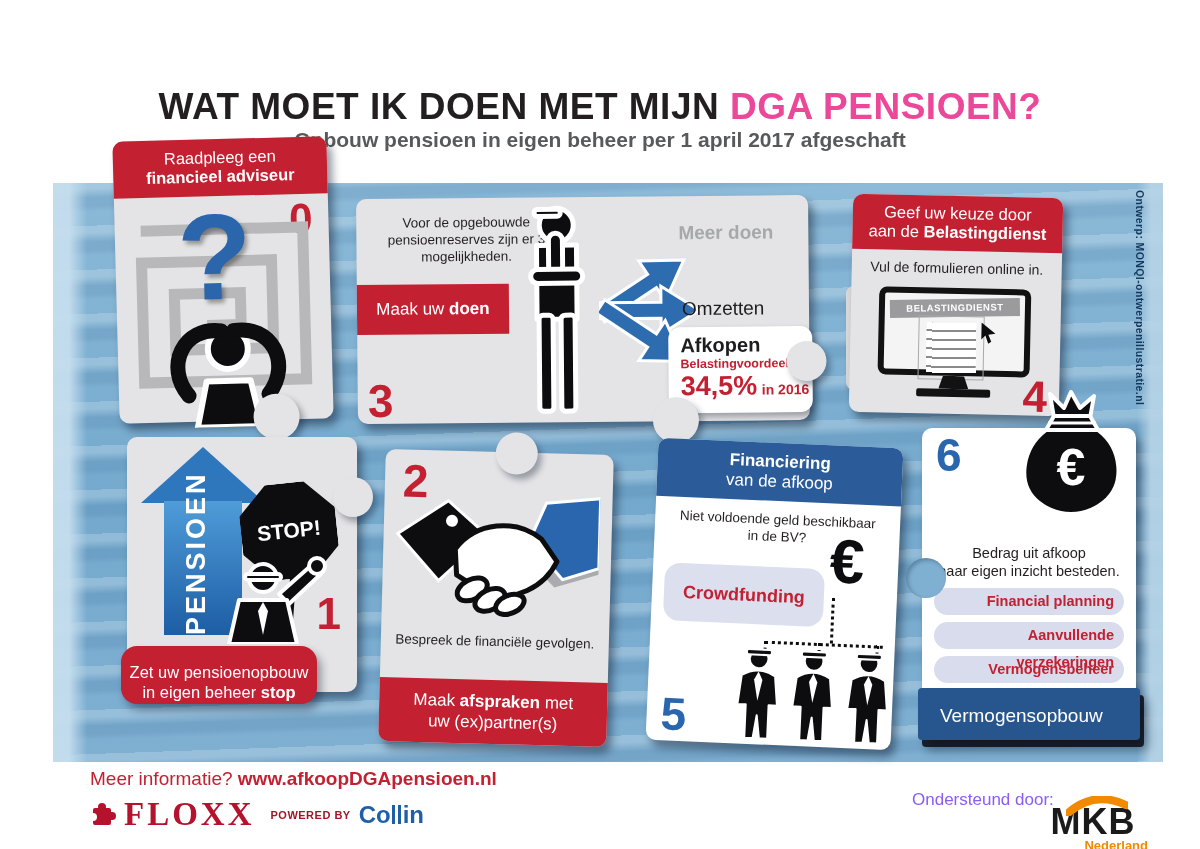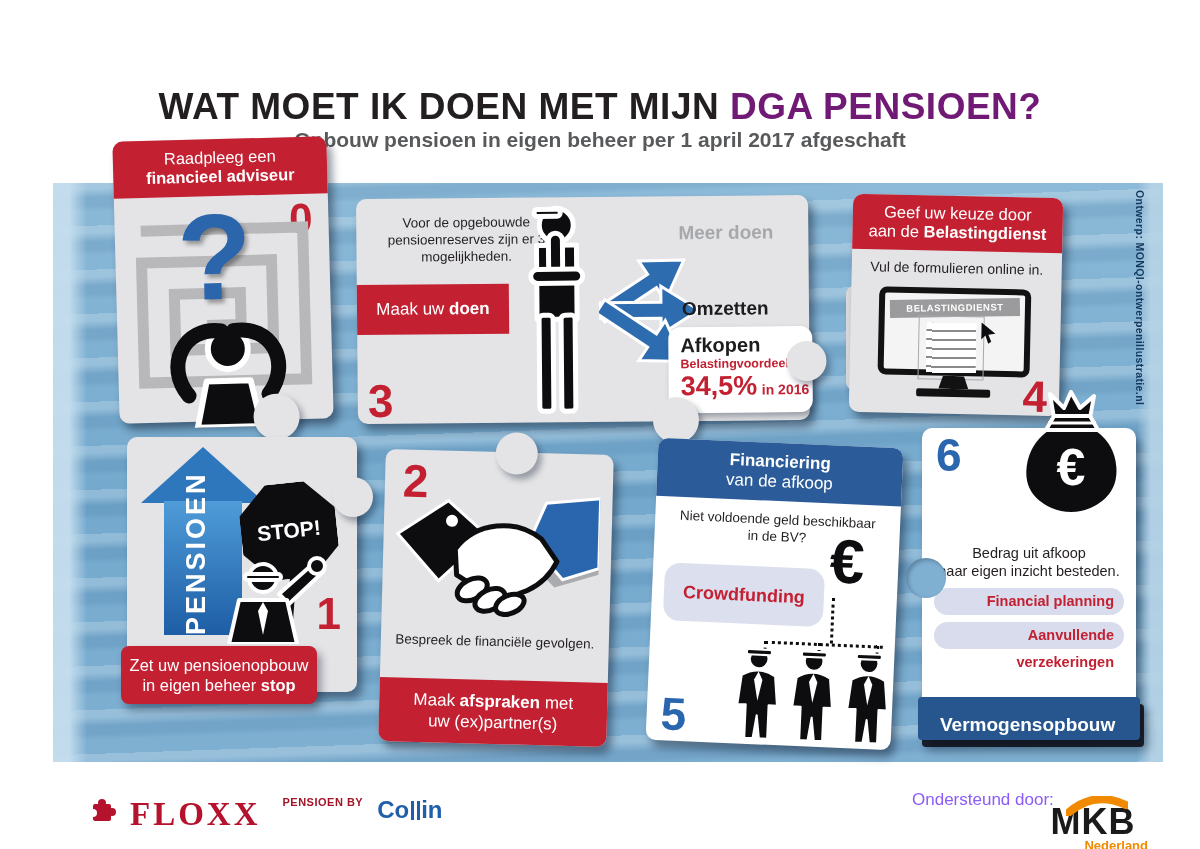--- a/index.html
+++ b/index.html
@@ -3,21 +3,21 @@
 <meta charset="utf-8">
 <style>
   * { margin:0; padding:0; box-sizing:border-box; }
   html,body { background:#fff; }
   body { font-family:"Liberation Sans", sans-serif; }
   #canvas { position:relative; width:1200px; height:849px; background:#fff; overflow:hidden; }
 
   
   .title { position:absolute; top:86px; left:0; width:1200px; text-align:center;
            font-size:37px; font-weight:bold; letter-spacing:.5px; color:#231f20; }
-  .title .red { color:#701a75; }
+  .title .red { color:#ec4899; }
   .subtitle { position:absolute; top:128px; left:0; width:1200px; text-align:center;
               font-size:21px; font-weight:bold; color:#58595b; }
 
   
   .water { position:absolute; left:53px; top:183px; width:1110px; height:579px;
     background:
       linear-gradient(90deg, rgba(197,222,238,.95) 0 16px, rgba(197,222,238,0) 34px),
       linear-gradient(270deg, rgba(183,212,231,.9) 0 12px, rgba(183,212,231,0) 26px),
       repeating-linear-gradient(178deg, rgba(255,255,255,.20) 0 7px, rgba(20,70,120,.10) 16px 24px, rgba(255,255,255,0) 30px 44px),
       linear-gradient(180deg,#8cbad8,#74a9cd 55%,#7fb0d2);
@@ -48,21 +48,21 @@
 
   
   #p3 { left:357px; top:197px; width:452px; height:225px; transform:rotate(-.5deg); }
   #p3 .intro { position:absolute; left:12px; top:16px; width:196px; text-align:center;
                font-size:13.5px; line-height:17px; color:#231f20; }
   #p3 .bn { position:absolute; left:0; top:86px; width:152px; height:50px; font-size:17px; line-height:50px; }
   #p3 .num { position:absolute; left:10px; bottom:-4px; font-size:46px; }
   #p3 .thinker { position:absolute; left:148px; top:6px; }
   #p3 .arrows { position:absolute; left:242px; top:12px; }
   #p3 .opt1 { position:absolute; left:322px; top:26px; font-size:19px; font-weight:bold; color:#a6a8ab; }
-  #p3 .opt2 { position:absolute; left:325px; top:102px; font-size:19px; font-weight:bold; color:#1d1d1f; }
+  #p3 .opt2 { position:absolute; left:325px; top:102px; font-size:19px; font-weight:normal; color:#1d1d1f; }
   #p3 .optbox { position:absolute; left:311px; top:131px; width:144px; height:86px; background:#fff;
                 border-radius:12px; box-shadow:3px 4px 6px rgba(10,20,40,.35); padding:7px 0 0 12px; }
   #p3 .optbox .t1 { font-size:20px; font-weight:bold; color:#1d1d1f; }
   #p3 .optbox .t2 { font-size:12.5px; font-weight:bold; color:#c32032; }
   #p3 .optbox .t3 { font-size:27px; font-weight:bold; color:#c32032; }
   #p3 .optbox .t4 { font-size:14px; font-weight:bold; color:#c32032; }
   #p3 .knob.kb { width:46px; height:46px; left:295px; bottom:-22px; }
   #p3 .knob.kr { width:40px; height:40px; right:-17px; top:146px; }
 
   
@@ -96,22 +96,22 @@
                 background:linear-gradient(180deg,#49a?; ); background:linear-gradient(180deg,#4f9cd8,#1d5da5); }
   #p1 .plabel { position:absolute; left:40px; top:28px; height:160px; writing-mode:vertical-rl; transform:rotate(180deg);
                 color:#fff; font-size:27px; font-weight:bold; letter-spacing:3px; }
   #p1 .oct { position:absolute; right:20px; top:46px; width:96px; height:96px; background:#0d0d0f;
              clip-path:polygon(30% 0,70% 0,100% 30%,100% 70%,70% 100%,30% 100%,0 70%,0 30%);
              transform:rotate(-6deg); display:flex; align-items:center; justify-content:center; }
   #p1 .oct span { color:#fff; font-size:21px; font-weight:bold; }
   #p1 .stick { position:absolute; right:63px; top:134px; width:6px; height:72px; background:#0d0d0f; transform:rotate(4deg); }
   #p1 .holder { position:absolute; left:92px; bottom:48px; }
   #p1 .num { position:absolute; right:16px; top:152px; font-size:44px; }
-  #p1 .ft { position:absolute; left:-6px; bottom:-12px; width:196px; height:58px; border-radius:8px;
-            font-size:16.5px; padding-top:9px; line-height:20px; box-shadow:4px 6px 8px rgba(10,20,40,.4); }
+  #p1 .ft { position:absolute; left:-6px; bottom:-12px; width:196px; height:58px; border-radius:16px;
+            font-size:16.5px; padding-top:16px; line-height:20px; box-shadow:4px 6px 8px rgba(10,20,40,.4); }
   #p1 .knob { width:40px; height:40px; right:-16px; top:40px; }
 
   
   #p2 { left:382px; top:452px; width:228px; height:292px; transform:rotate(1.5deg); }
   #p2 .num { position:absolute; left:18px; top:4px; font-size:46px; }
   #p2 .shake { position:absolute; left:12px; top:42px; }
   #p2 .body-text { position:absolute; left:0; top:182px; width:100%; text-align:center; font-size:13.5px; color:#231f20; }
   #p2 .ft { position:absolute; left:0; bottom:0; width:228px; height:64px; border-radius:0 0 10px 10px;
             font-size:17px; padding-top:11px; line-height:21px; }
   #p2 .knob { width:42px; height:42px; left:110px; top:-20px; }
@@ -130,29 +130,29 @@
   #p5 .num { position:absolute; left:14px; bottom:0; font-size:46px; }
 
   
   #p6 { left:922px; top:428px; width:214px; height:302px; }
   #p6 .num { position:absolute; left:14px; top:0; font-size:46px; }
   #p6 .bag { position:absolute; top:-38px; right:4px; }
   #p6 .body-text { position:absolute; left:0; top:116px; width:100%; text-align:center; font-size:14.5px; line-height:18px; color:#231f20; }
   #p6 .items { position:absolute; left:12px; right:12px; top:160px; }
   #p6 .item { height:27px; background:#d9dcec; border-radius:14px; margin-bottom:7px;
               text-align:right; line-height:27px; padding-right:10px; font-size:14.5px; font-weight:bold; color:#c32032; }
-  #p6 .ft { position:absolute; left:-4px; bottom:-10px; width:222px; height:43px; background:#27568f; border-radius:4px;
-            color:#fff; font-size:19px; font-weight:bold; line-height:56px; padding-left:22px;
+  #p6 .ft { position:absolute; left:-4px; bottom:-10px; width:222px; height:52px; background:#27568f; border-radius:4px;
+            color:#fff; font-size:19px; font-weight:normal; line-height:56px; padding-left:22px;
             box-shadow:4px 7px 0 rgba(10,10,20,.85), 8px 11px 10px rgba(10,20,40,.4); }
   #p6 .knob { width:40px; height:40px; left:-16px; top:130px; background:#7fb0d2; box-shadow:inset 2px 2px 4px rgba(10,20,40,.3); }
 
   
   .info { position:absolute; left:90px; top:768px; font-size:19px; color:#c32032; }
   .info .url { font-weight:bold; }
-  .floxx-row { position:absolute; left:88px; top:796px; display:flex; align-items:flex-start;gap:6px; }
+  .floxx-row { position:absolute; left:88px; top:796px; display:flex; align-items:center; }
   .floxx-name { font-family:"Liberation Serif", serif; font-weight:bold; font-size:33px; color:#b5122d; letter-spacing:3px; margin-left:6px; }
   .powered { font-size:11px; font-weight:bold; color:#a31428; margin-left:16px; letter-spacing:.5px; }
   .collin { display:flex; align-items:baseline; margin-left:8px; color:#1f5fa8; font-size:24px; font-weight:bold; }
   .collin .bar { display:inline-block; width:3px; height:19px; background:#1f5fa8; margin:0 1.5px; align-self:center; }
   .supported { position:absolute; left:912px; top:790px; font-size:17px; color:#8b5cf6; }
   .mkb { position:absolute; left:1038px; top:768px; width:110px; text-align:center;margin-top:36px; }
   .mkb .word { font-size:36px; font-weight:bold; color:#1a1a1a; letter-spacing:1px; line-height:36px; }
   .mkb .sub { font-size:13px; font-weight:bold; color:#f18a00; text-align:right; margin-top:-2px; }
   .mkb svg { position:absolute; left:28px; top:-8px; }
 </style>
@@ -356,36 +356,40 @@
       <line x1="38" y1="33" x2="86" y2="33" stroke="#fff" stroke-width="3"></line>
       <text x="61" y="95" text-anchor="middle" font-size="52" font-weight="bold" fill="#fff">€</text>
     </svg>
     <div class="body-text">
       <div>Bedrag uit afkoop</div>
       <div>naar eigen inzicht besteden.</div>
     </div>
     <div class="items">
       <div class="item">Financial planning</div>
       <div class="item">Aanvullende verzekeringen</div>
+      <div class="item">Vermogensbeheer</div>
     </div>
     <div class="ft">Vermogensopbouw</div>
     <span class="knob"></span>
   </div>
 
+  <div class="info">
+    <span>Meer informatie? </span><span class="url">www.afkoopDGApensioen.nl</span>
+  </div>
   <div class="floxx-row">
     <svg width="30" height="30" viewBox="0 0 30 30">
       <g fill="#b5122d">
         <rect x="5" y="8" width="18" height="17" rx="2"></rect>
         <circle cx="14" cy="7" r="4"></circle>
           <circle cx="24" cy="16" r="4"></circle>
         <circle cx="5" cy="17" r="4" fill="#fff"></circle>
       </g>
     </svg>
     <span class="floxx-name">FLOXX</span>
-    <span class="powered">PENSIOEN BY</span>
+    <span class="powered">POWERED BY</span>
     <span class="collin">
       <span>Co</span>
       <span class="bar"></span>
       <span class="bar"></span>
       <span>in</span>
     </span>
   </div>
   <div class="supported">Ondersteund door:</div>
   <div class="mkb">
     <svg width="62" height="20" viewBox="0 0 62 20">

